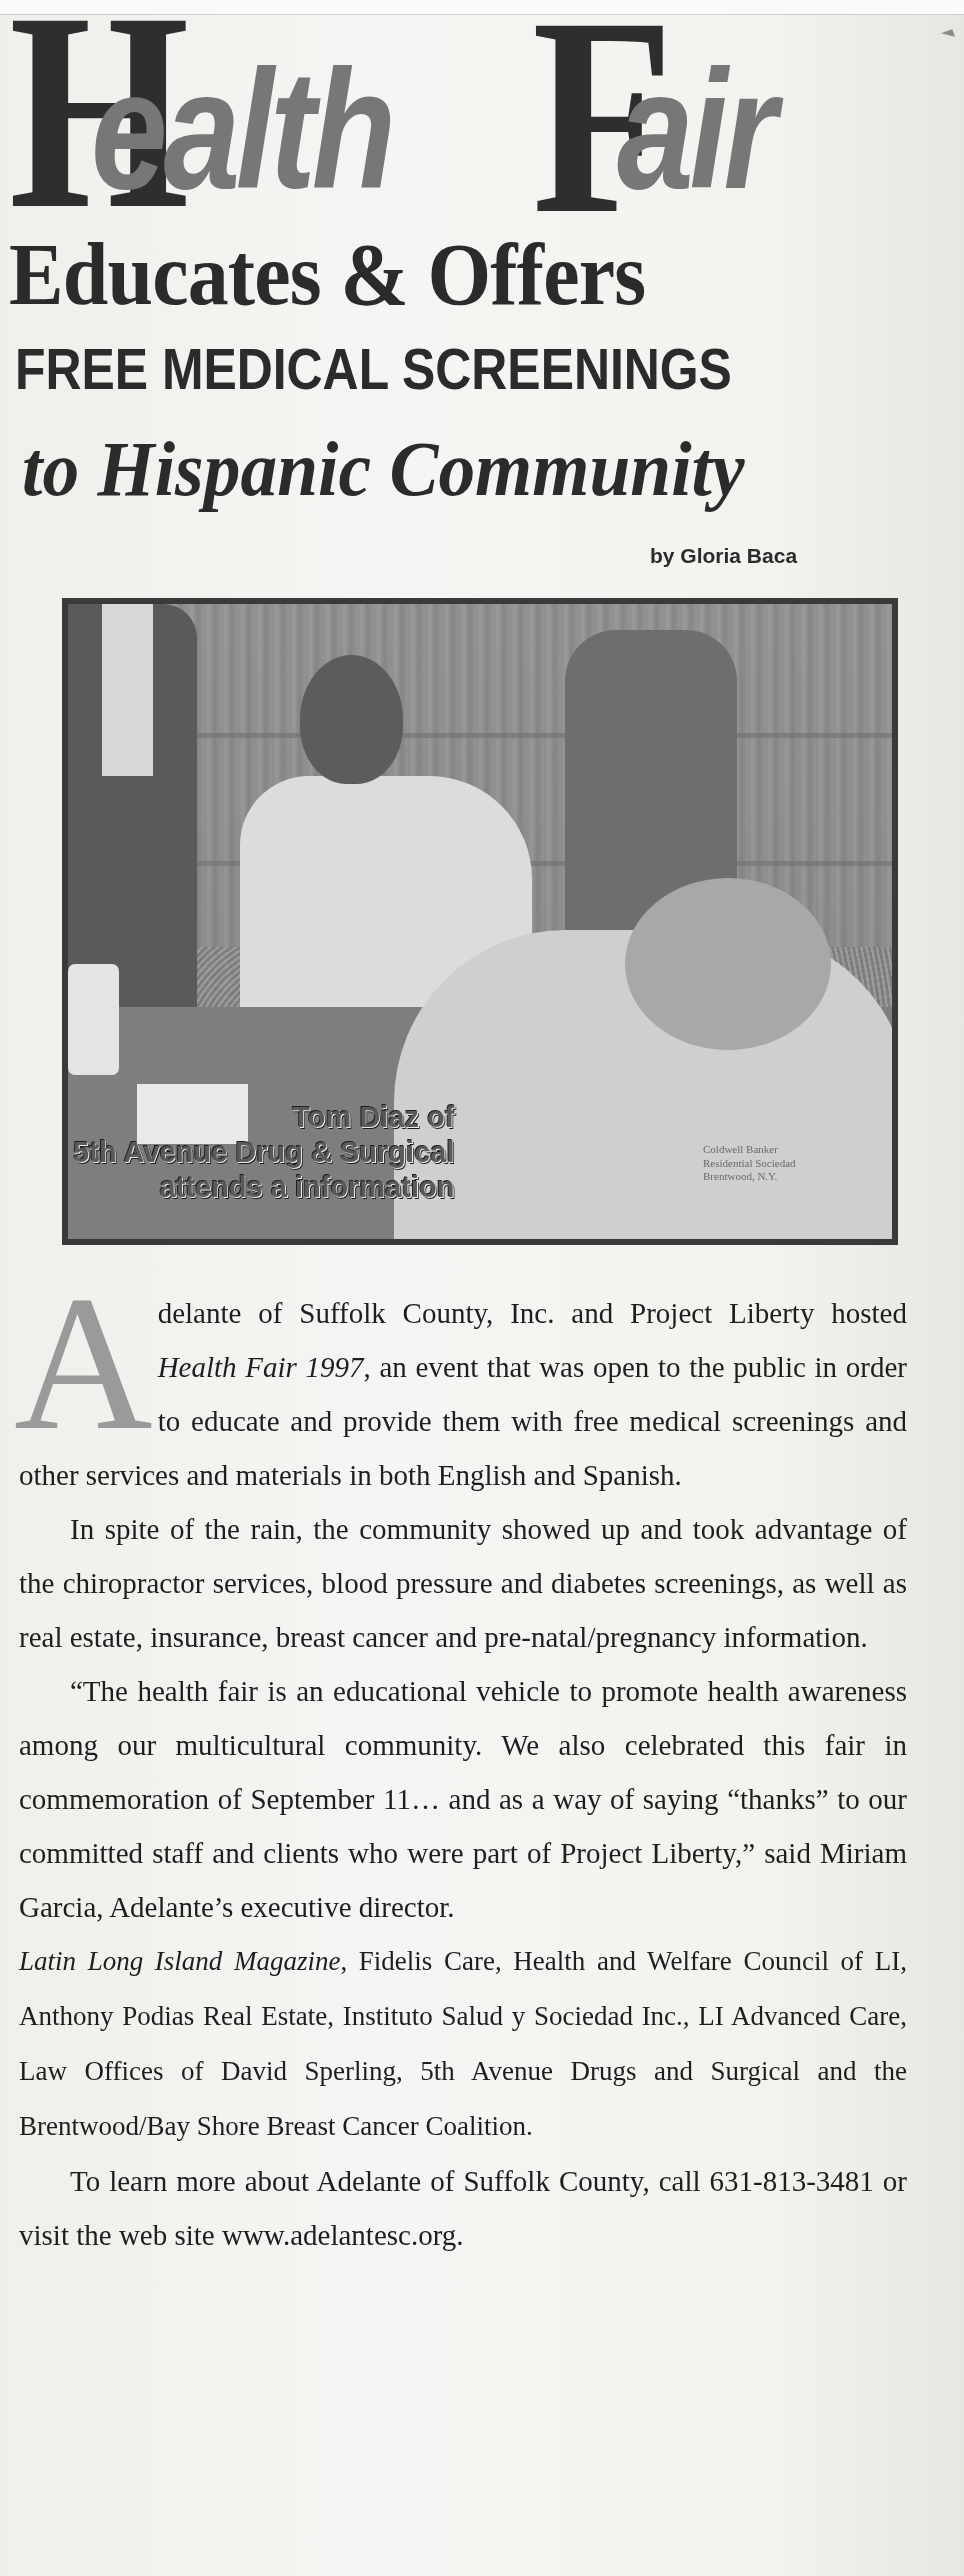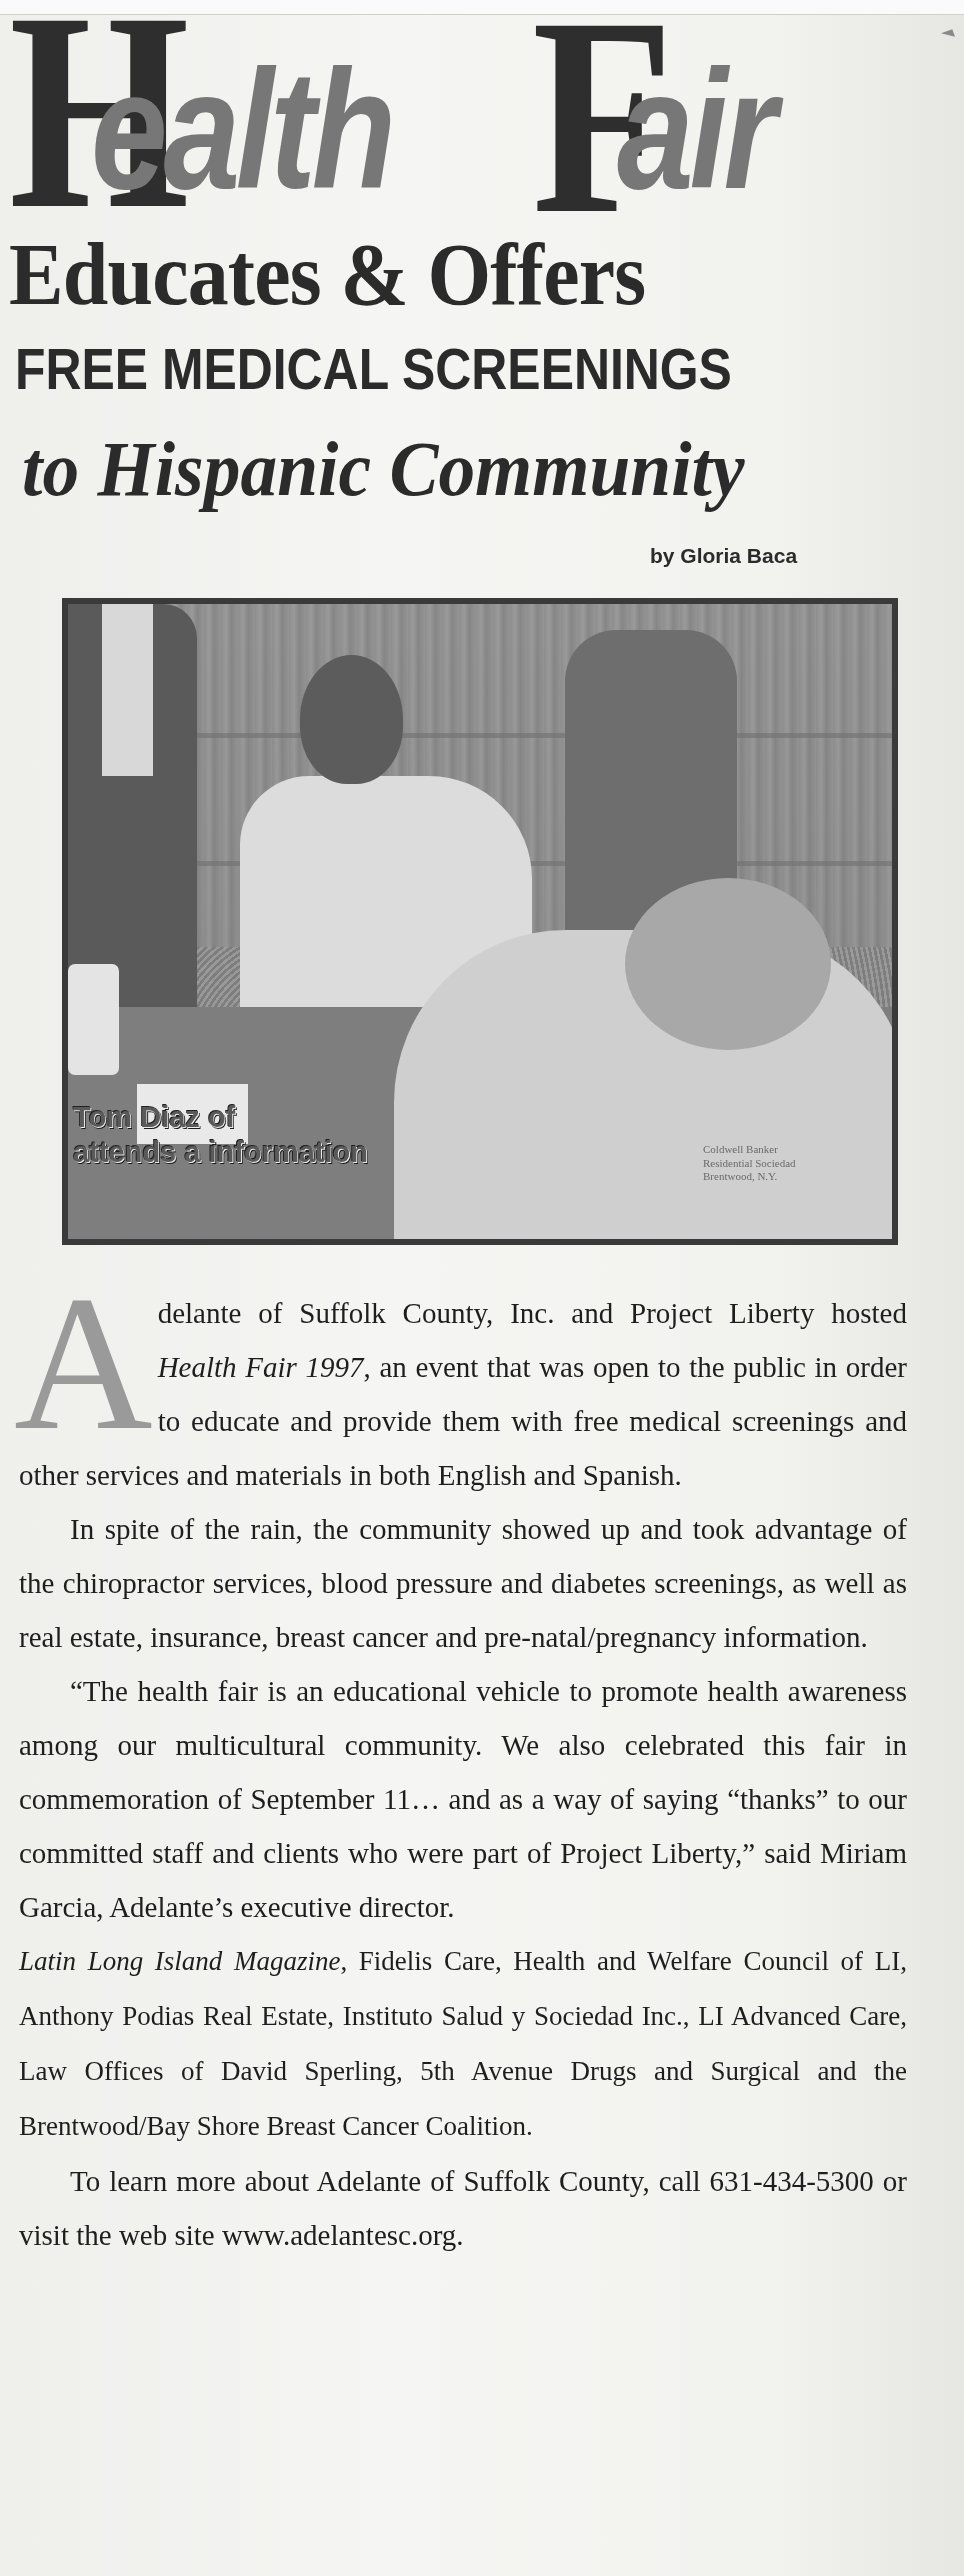--- a/index.html
+++ b/index.html
@@ -50,21 +50,21 @@
   .photo .man-standing { position:absolute; left:497px; top:26px; width:172px; height:403px; background:#6e6e6e; border-radius:51px 51px 8.6px 8.6px; }
   .photo .man-head { position:absolute; left:232px; top:51px; width:103px; height:129px; background:#5c5c5c; border-radius:50% 50% 45% 45%; }
   .photo .man-shirt { position:absolute; left:172px; top:172px; width:292px; height:274px; background:#dcdcdc; border-radius:69px 103px 17px 17px; }
   .photo .table { position:absolute; left:0; top:403px; width:836px; height:240px; background:#7e7e7e; }
   .photo .woman-back { position:absolute; left:326px; top:326px; width:515px; height:326px; background:#cfcfcf; border-radius:172px 172px 0 0; }
   .photo .woman-hair { position:absolute; left:557px; top:274px; width:206px; height:172px; background:#a8a8a8; border-radius:50%; }
   .photo .bottle { position:absolute; left:0; top:360px; width:51px; height:111px; background:#e4e4e4; border-radius:6.9px; }
   .photo .box { position:absolute; left:69px; top:480px; width:111px; height:60px; background:#e9e9e9; }
   .photo-caption { position:absolute; left:0; top:496px; padding-left:5.1px; font-family:"Liberation Sans", sans-serif; font-weight:bold;
     font-size:29px; line-height:35px; color:#5a5a5a; white-space:nowrap;
-    text-shadow: 0.9px 0.9px 0 #ededed, -0.9px -0.9px 0 #202020, 1.7px 1.7px 0 #1a1a1a; }
+    text-shadow: 0.9px 0.9px 0 #ededed, -0.9px -0.9px 0 #202020, 1.7px 1.7px 0 #1a1a1a; text-align: right; }
   .photo-caption div { }
   .photo-credit { position:absolute; left:635px; top:539px; width:172px; font-family:"Liberation Serif", serif;
     font-size:11px; line-height:13.7px; color:#6a6a6a; }
 
   
   .body-text { position:absolute; left:19px; top:1286px; width:888px; font-family:"Liberation Serif", serif;
     font-size:29px; line-height:54px; color:#1e1e1e; text-align:justify; }
   .body-text p { margin:0; }
   .indent { text-indent:51px; }
   .drop-cap { float:left; font-family:"Liberation Serif", serif; font-size:192px; line-height:146px; color:#9a9a9a;
@@ -102,32 +102,33 @@
     <div class="man-shirt"></div>
     <div class="man-head"></div>
     <div class="table"></div>
     <div class="bottle"></div>
     <div class="box"></div>
     <div class="woman-back"></div>
     <div class="woman-hair"></div>
 
     <div class="photo-caption">
       <div>Tom Diaz of</div>
+      <div>5th Avenue Drug &amp; Surgical</div>
       <div>attends a information</div>
     </div>
     <div class="photo-credit">
       <div>Coldwell Banker</div>
       <div>Residential Sociedad</div>
       <div>Brentwood, N.Y.</div>
     </div>
   </div>
 
   <div class="body-text">
     <p class="para-1">
       <span class="drop-cap">A</span><span>delante of Suffolk County, Inc. and Project Liberty hosted </span><i>Health Fair 1997</i><span>, an event that was open to the public in order to educate and provide them with free medical screenings and other services and materials in both English and Spanish.</span>
     </p>
     <p class="indent">In spite of the rain, the community showed up and took advantage of the chiropractor services, blood pressure and diabetes screenings, as well as real estate, insurance, breast cancer and pre-natal/pregnancy information.</p>
     <p class="indent">“The health fair is an educational vehicle to promote health awareness among our multicultural community.  We also celebrated this fair in commemoration of September 11… and as a way of saying “thanks” to our committed staff and clients who were part of Project Liberty,” said Miriam Garcia, Adelante’s executive director.</p>
     <p class="sponsors"><span class="mag">Latin Long Island Magazine</span><span>, Fidelis Care, Health and Welfare Council of LI, Anthony Podias Real Estate, Instituto Salud y Sociedad Inc., LI Advanced Care, Law Offices of David Sperling, 5th Avenue Drugs and Surgical and the Brentwood/Bay Shore Breast Cancer Coalition.</span></p>
-    <p class="indent">To learn more about Adelante of Suffolk County, call 631-434-5300 or visit the web site www.adelantesc.org.</p>
+    <p class="indent">To learn more about Adelante of Suffolk County, call 631-813-3481 or visit the web site www.adelantesc.org.</p>
   </div>
 </div>
 
 
 </body></html>

